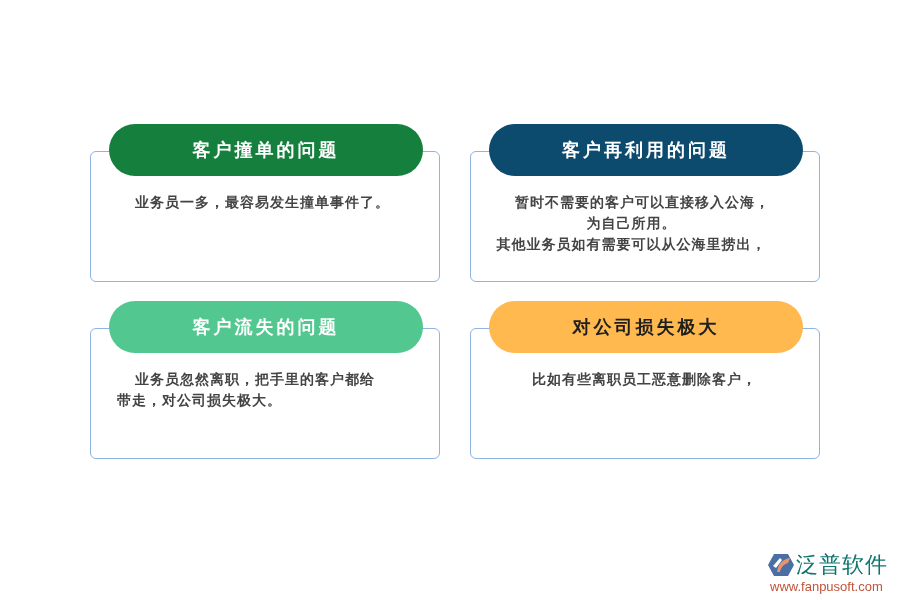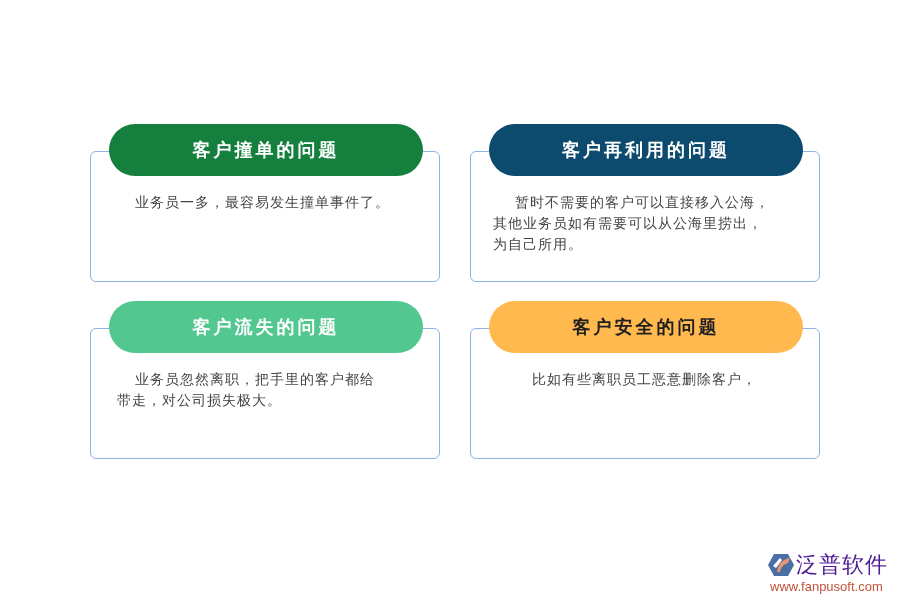--- a/index.html
+++ b/index.html
@@ -2,51 +2,51 @@
 <html><head>
 <meta charset="utf-8">
 <style>
   html, body { margin:0; padding:0; }
   body { width:900px; height:600px; background:#ffffff; position:relative; overflow:hidden;
          font-family: "DejaVu Sans", "Liberation Sans", sans-serif; }
   .card { position:absolute; width:350px; height:131px; border:1px solid #8fb3e3; border-radius:6px; box-sizing:border-box; background:#fff; }
   .pill { position:absolute; height:52px; border-radius:26px; color:#fff; font-weight:bold; font-size:18px;
           letter-spacing:3px; display:flex; align-items:center; justify-content:center; }
   .pill.dark { color:#1f1f1f; }
-  .body-text { position:absolute; font-size:14px; font-weight:normal; color:#444; line-height:21px; letter-spacing:1px; }
+  .body-text { position:absolute; font-size:14px; font-weight:bold; color:#444; line-height:21px; letter-spacing:1px; }
   .logo { position:absolute; left:768px; top:550px; width:125px; height:45px; }
-  .logo-name { position:absolute; left:28px; top:0; font-size:22px; color:#4c1d95; letter-spacing:1px; }
+  .logo-name { position:absolute; left:28px; top:0; font-size:22px; color:#0f766e; letter-spacing:1px; }
   .logo-url { position:absolute; left:2px; top:29px; font-size:13px; color:#c0533a; font-family:Liberation Sans, sans-serif; white-space:nowrap; }
 </style>
 </head>
 <body>
 
 <div class="card" style="left:90px; top:151px;"></div>
 <div class="pill" style="left:109px; top:124px; width:314px; background:#15803d;">客户撞单的问题</div>
 <div class="body-text" style="left:135px; top:192px;">
   <div>业务员一多，最容易发生撞单事件了。</div>
 </div>
 
 <div class="card" style="left:470px; top:151px;"></div>
 <div class="pill" style="left:489px; top:124px; width:314px; background:#0c4a6e;">客户再利用的问题</div>
-<div class="body-text" style="left:493px; top:192px;">
+<div class="body-text" style="left:493px; top:192px;text-align:center;">
   <div style="padding-left:22px;">暂时不需要的客户可以直接移入公海，</div>
+  <div>为自己所用。</div>
   <div>其他业务员如有需要可以从公海里捞出，</div>
-  <div>为自己所用。</div>
 </div>
 
 <div class="card" style="left:90px; top:328px;"></div>
 <div class="pill" style="left:109px; top:301px; width:314px; background:#52c78f;">客户流失的问题</div>
 <div class="body-text" style="left:117px; top:369px;">
   <div style="padding-left:18px;">业务员忽然离职，把手里的客户都给</div>
   <div>带走，对公司损失极大。</div>
 </div>
 
 <div class="card" style="left:470px; top:328px;"></div>
-<div class="pill dark" style="left:489px; top:301px; width:314px; background:#ffb94f;">客户安全的问题</div>
+<div class="pill dark" style="left:489px; top:301px; width:314px; background:#ffb94f;">对公司损失极大</div>
 <div class="body-text" style="left:496px; top:369px;">
   <div style="padding-left:36px;">比如有些离职员工恶意删除客户，</div>
 </div>
 
 <div class="logo">
   <svg width="26" height="26" viewBox="0 0 26 26" style="position:absolute; left:0; top:2px;">
     <polygon points="6,2 20,2 26,13 20,24 6,24 0,13" fill="#4a6fa5"></polygon>
     <path d="M9,20 C10,12 15,7 22,6 L20,11 C16,12 13,15 12,20 Z" fill="#e8956f"></path>
     <path d="M5,14 L12,6 L14,8 L8,16 Z" fill="#ffffff"></path>
   </svg>

